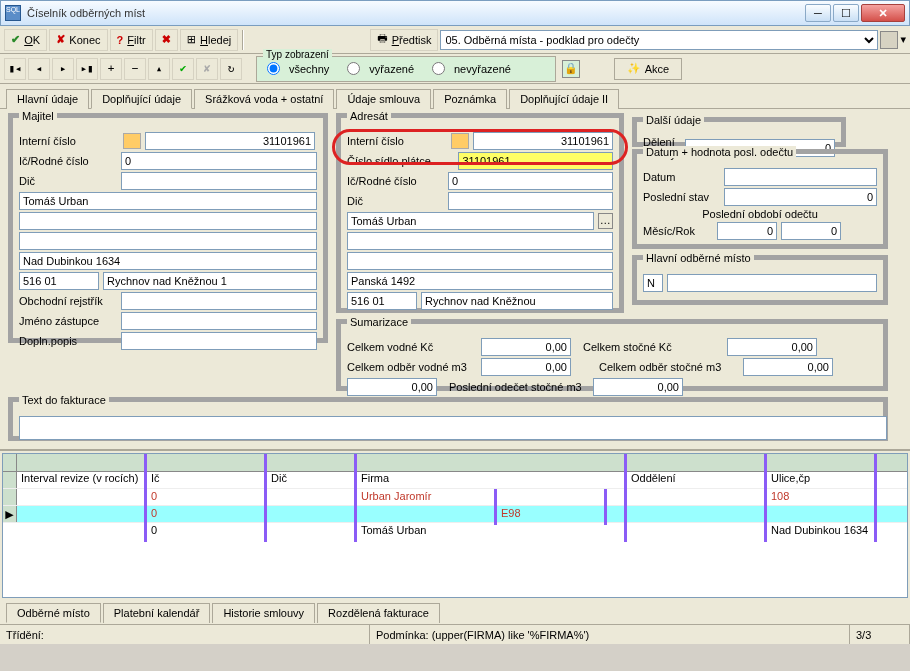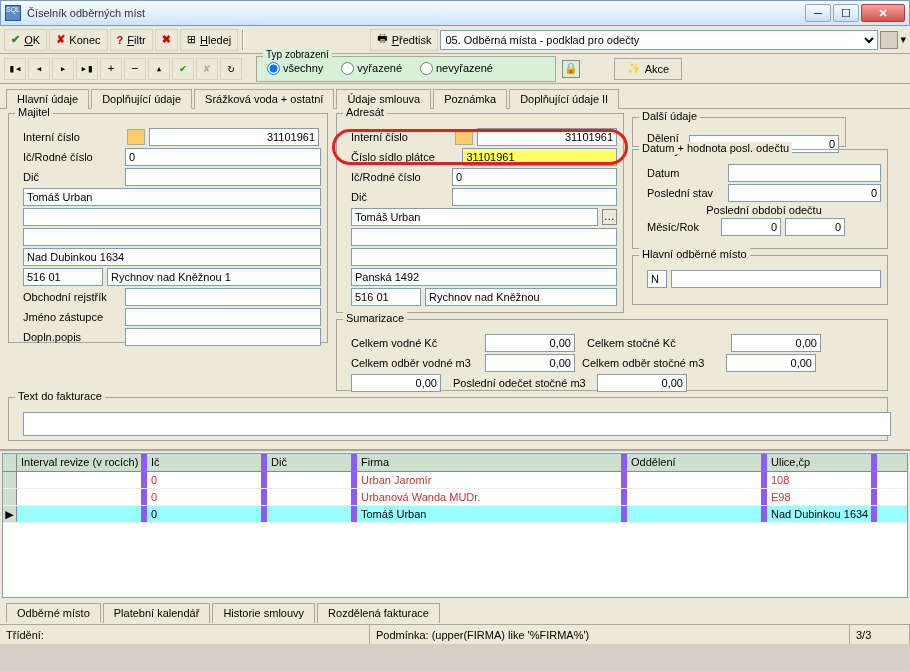--- a/index.html
+++ b/index.html
@@ -18,41 +18,41 @@
 .tbtn u{text-decoration:underline}
 .sep{width:2px;height:20px;border-left:1px solid #aca899;border-right:1px solid #fff;margin:0 2px}
 .toolbar select{height:20px;flex:1;font-size:11px;background:#fff;border:1px solid #7f9db9}
 .toolbar .printico{width:18px;height:18px;background:#d6d2c2;border:1px solid #888}
 .navbar{background:#ece9d8;height:30px;display:flex;align-items:center;padding:2px 4px;border-bottom:1px solid #aca899;gap:2px}
 .navbtn{width:22px;height:22px;background:#ece9d8;border:1px solid #d6d2c2;display:flex;align-items:center;justify-content:center;cursor:pointer;font-family:monospace}
 .navbtn.dis{color:#aaa}
 .navbtn.grn{color:#0a0}
 .fieldset-tz{border:1px solid #aca899;background:#d8f0d8;height:26px;display:flex;align-items:center;gap:18px;padding:0 10px;position:relative;margin:0 4px}
 .fieldset-tz .legend{position:absolute;top:-8px;left:6px;background:#d8f0d8;padding:0 3px;font-size:10px}
-.radio{display:flex;align-items:flex-start;gap:3px}
+.radio{display:flex;align-items:center;gap:9px}
 .lockico{width:18px;height:18px;background:#d8f0d8;border:1px solid #888;display:flex;align-items:center;justify-content:center}
 .akce{height:22px;padding:0 12px;background:#ece9d8;border:1px solid #aca899;display:flex;align-items:center;gap:4px;cursor:pointer}
 .tabs{background:#ece9d8;display:flex;padding:4px 6px 0 6px;border-bottom:1px solid #aca899}
 .tab{padding:3px 10px;border:1px solid #aca899;border-bottom:none;margin-right:2px;background:#ece9d8;cursor:pointer;position:relative;top:1px}
 .tab.active{background:#ece9d8;border-bottom:1px solid #ece9d8;z-index:2}
 .form-area{background:#ece9d8;padding:6px 10px 4px 10px;height:340px;position:relative}
-.group{border:1px solid #a3a3a3;position:absolute;padding:14px 6px 4px 14px}
+.group{border:5px solid #a3a3a3;position:absolute;padding:14px 6px 4px 6px}
 .group .legend{position:absolute;top:-8px;left:6px;background:#ece9d8;padding:0 3px}
 .row{display:flex;align-items:center;margin-bottom:2px;gap:4px}
 .lbl{font-size:11px}
 input.fld,.fld{height:18px;border:1px solid #7f9db9;background:#fff;padding:0 3px;font-size:11px}
 .fld.r{text-align:right}
 .bold{font-weight:normal}
 .mapico{width:18px;height:16px;background:#fc6;border:1px solid #aaa;display:inline-block}
 .redcircle{position:absolute;border:3px solid #d22;border-radius:22px;pointer-events:none}
 .yellow{background:#ffff66!important}
 .grid-area{border-top:2px solid #aca899;background:#ece9d8}
 .grid{background:#fff;height:145px;overflow:auto;border:1px solid #7f9db9;margin:2px;position:relative}
 .ghdr{display:flex;background:#cde0cd;border-bottom:1px solid #888;height:18px;position:sticky;top:0}
-.gcell{border-right:6px solid #8b5cf6;padding:2px 4px;overflow:hidden;white-space:nowrap}
+.gcell{border-right:3px solid #8b5cf6;padding:18px 4px;overflow:hidden;white-space:nowrap}
 .grow{display:flex;height:17px;border-bottom:1px solid #eee}
 .grow.sel{background:#9ff}
 .grow .gcell{color:#c0392b}
 .grow.sel .gcell{color:#000}
 .rowmark{width:14px;background:#cde0cd;border-right:1px solid #888;display:flex;align-items:center;justify-content:center}
 .bottabs{display:flex;padding:2px 6px;background:#ece9d8}
 .status{background:#ece9d8;border-top:1px solid #aca899;height:20px;display:flex;align-items:center;font-size:11px}
 .status .cell{border-right:1px solid #aca899;padding:0 6px;height:100%;display:flex;align-items:center}
 .ellips{width:16px;height:16px;border:1px solid #888;background:#ece9d8;text-align:center;line-height:12px}
 </style>
@@ -234,21 +234,21 @@
   <span class="legend">Sumarizace</span>
   <div class="row">
    <span class="lbl" style="width:130px">Celkem vodné Kč</span>
         <input class="fld r bold" style="width: 90px;" value="0,00">
    <span class="lbl" style="width:140px;margin-left:8px">Celkem stočné Kč</span>
         <input class="fld r bold" style="width: 90px;" value="0,00">
   </div>
   <div class="row">
    <span class="lbl" style="width:130px">Celkem odběr vodné m3</span>
         <input class="fld r bold" style="width: 90px;" value="0,00">
-   <span class="lbl" style="width:140px;margin-left:3px">Celkem odběr stočné m3</span>
+   <span class="lbl" style="width:140px;margin-left:24px">Celkem odběr stočné m3</span>
         <input class="fld r bold" style="width: 90px;" value="0,00">
   </div>
   <div class="row">
         <input class="fld r bold" style="width: 90px;" value="0,00">
    <span class="lbl" style="width:140px;margin-left:8px">Poslední odečet stočné m3</span>
         <input class="fld r bold" style="width: 90px;" value="0,00">
   </div>
  </div>
 
  <div class="group" style="left:632px;top:8px;width:214px;height:30px">
@@ -309,21 +309,20 @@
    <div class="gcell" style="width:90px"></div>
    <div class="gcell" style="width:270px">Urban Jaromír</div>
    <div class="gcell" style="width:140px"></div>
    <div class="gcell" style="width:110px">108</div>
   </div>
   <div class="grow">
    <div class="rowmark"></div>
    <div class="gcell" style="width:130px"></div>
    <div class="gcell" style="width:120px">0</div>
    <div class="gcell" style="width:90px"></div>
-   <div class="gcell" style="width:270px">Urbanová Wanda MUDr.</div>
    <div class="gcell" style="width:140px"></div>
    <div class="gcell" style="width:110px">E98</div>
   </div>
   <div class="grow sel">
    <div class="rowmark">▶</div>
    <div class="gcell" style="width:130px"></div>
    <div class="gcell" style="width:120px">0</div>
    <div class="gcell" style="width:90px"></div>
    <div class="gcell" style="width:270px">Tomáš Urban</div>
    <div class="gcell" style="width:140px"></div>

